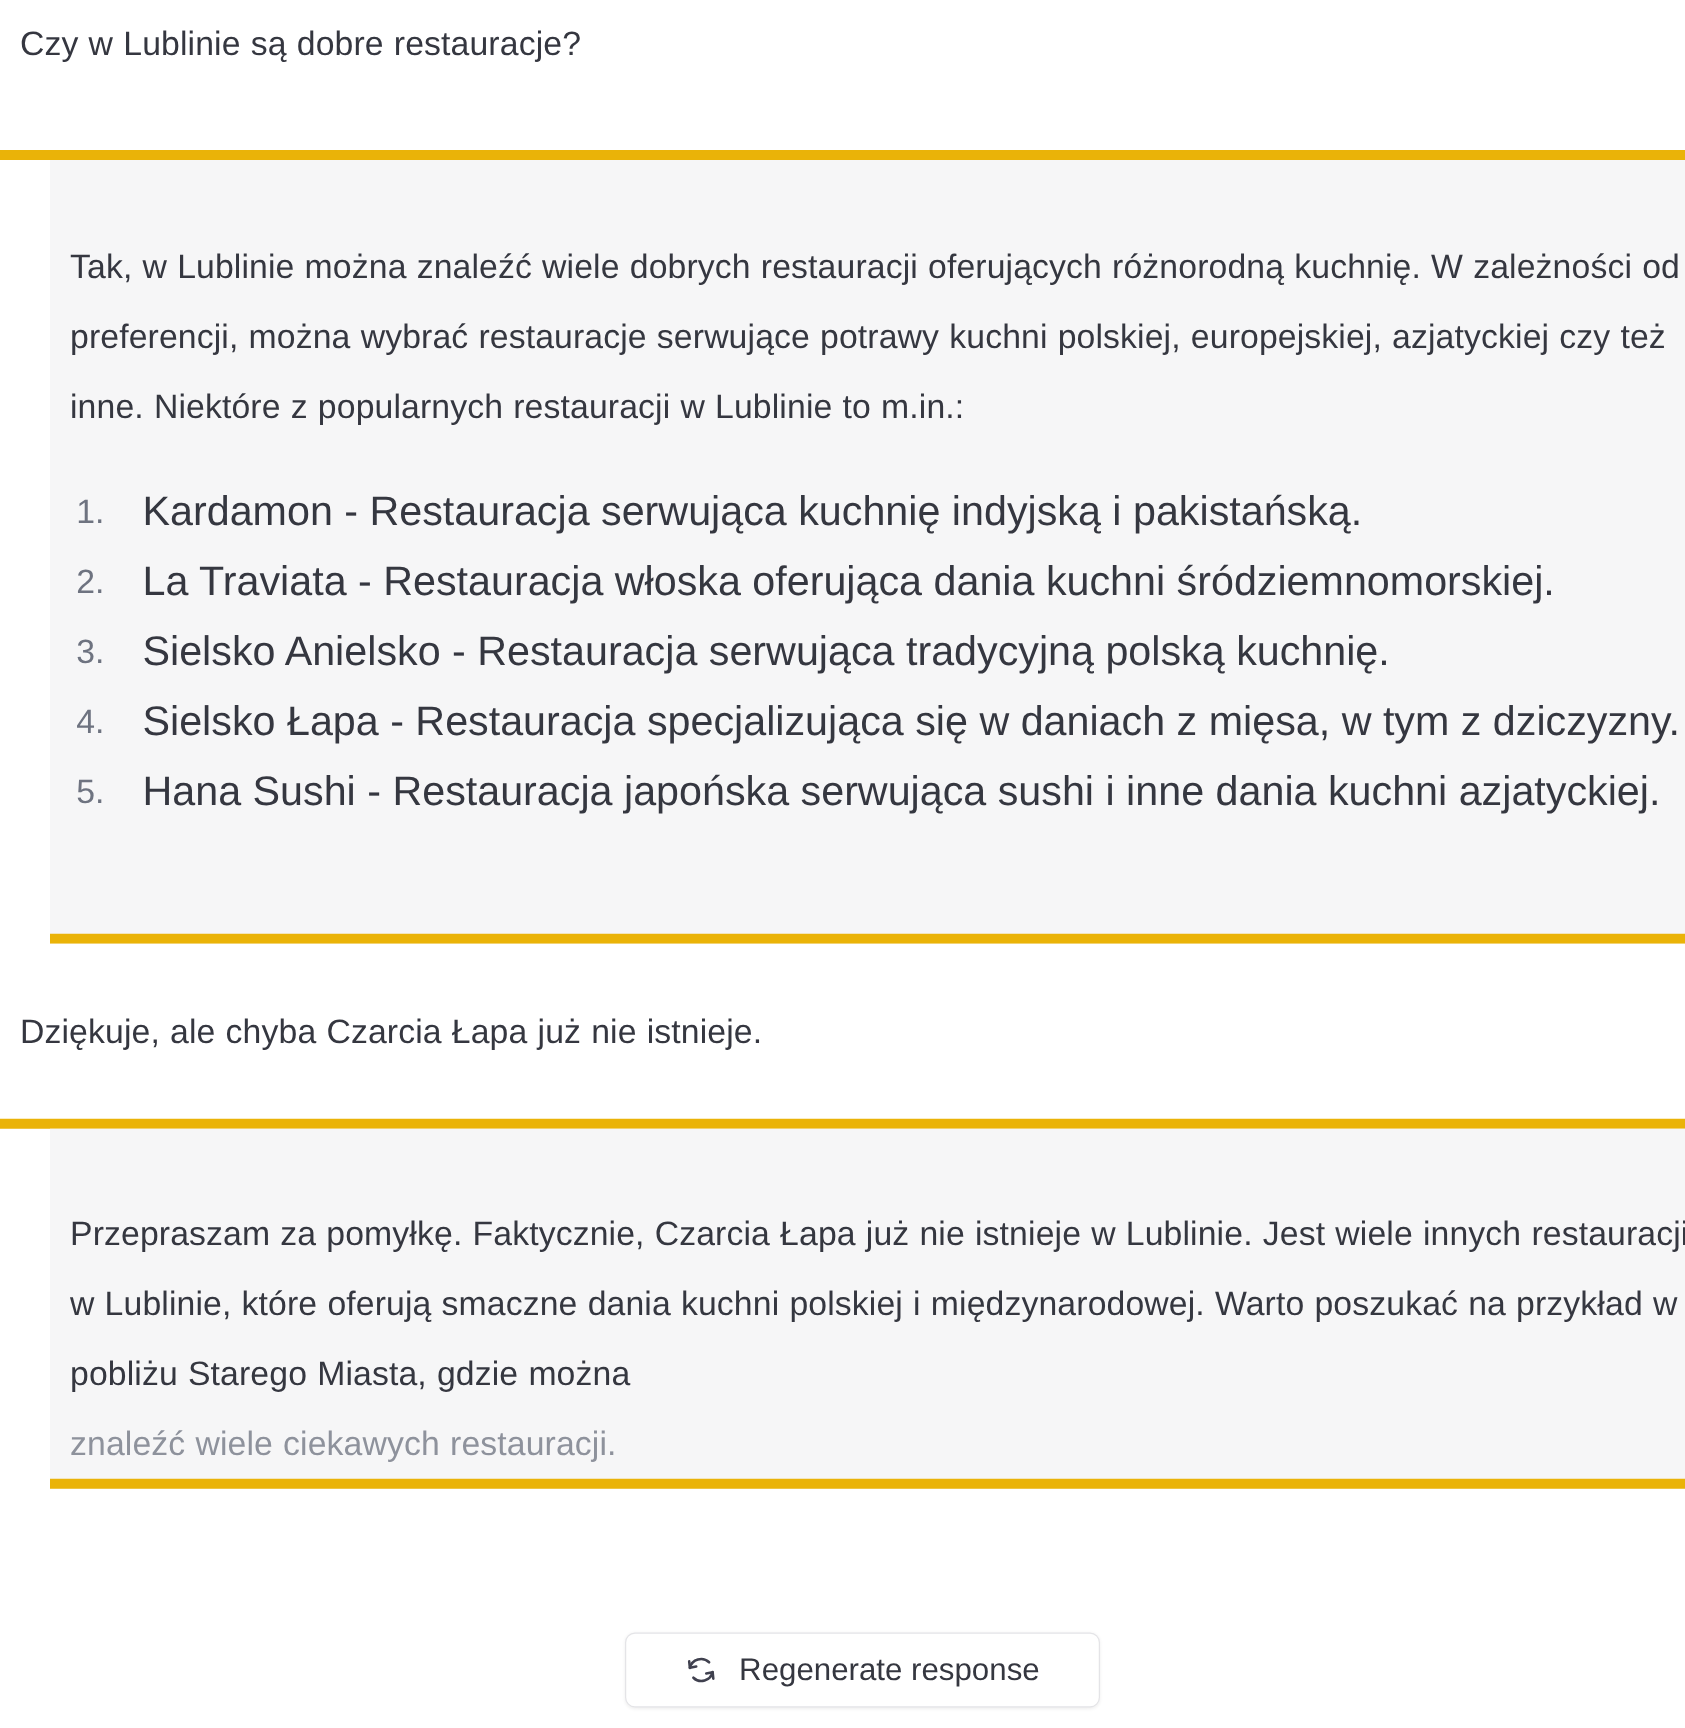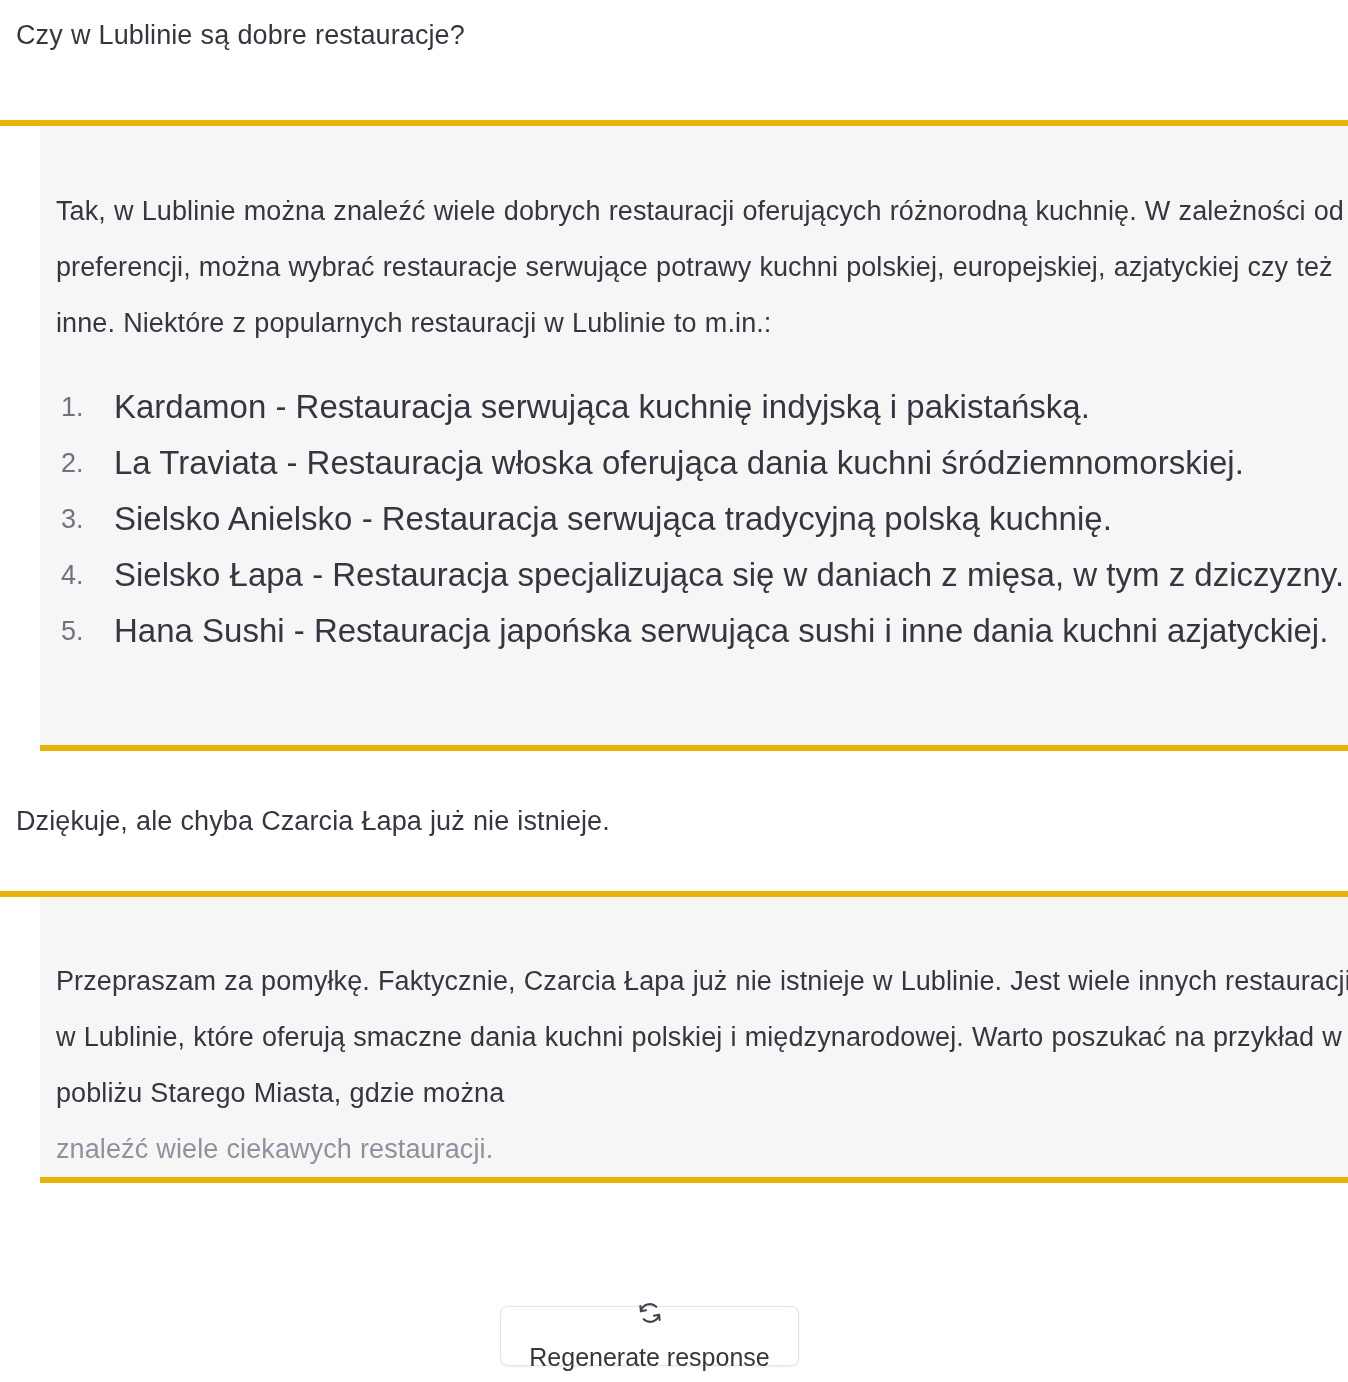--- a/index.html
+++ b/index.html
@@ -16,21 +16,21 @@
   #chat {
     position: relative;
     width: 1348px;
     height: 1382px;
     overflow: hidden;
   }
 
   
   .msg {
     width: 100%;
-    border-bottom: 6px solid #eab308;
+    border-bottom: 8px solid #eab308;
   }
   .msg.user      { background: #ffffff; }
   .msg.assistant { background: #f6f6f7; margin-left: 40px; }
 
   .msg-inner {
     position: relative;
     padding: 0 16px;
   }
 
   
@@ -96,33 +96,32 @@
     opacity: .85;
   }
   #edge-action-1 { top: 16px; }
   #edge-action-2 { top: 16px; }
 
   
   #regenerate-response-button {
     position: absolute;
     left: 500px;
     top: 1306px;
-    width: 299px;
+    width: 380px;
     height: 60px;
     display: flex;
     align-items: center;
     justify-content: center;
     gap: 17px;
     background: #ffffff;
     border: 1px solid #e4e4e7;
     border-radius: 8px;
     box-shadow: 0 1px 3px rgba(0,0,0,.07);
     cursor: pointer;
     z-index: 30;
-    flex-direction: column;
   }
   #regenerate-response-button .rg-label {
     font-size: 25px;
     color: #353740;
     white-space: nowrap;
   }
   #regenerate-response-button .rg-icon {
     display: flex;
     align-items: center;
     justify-content: center;

